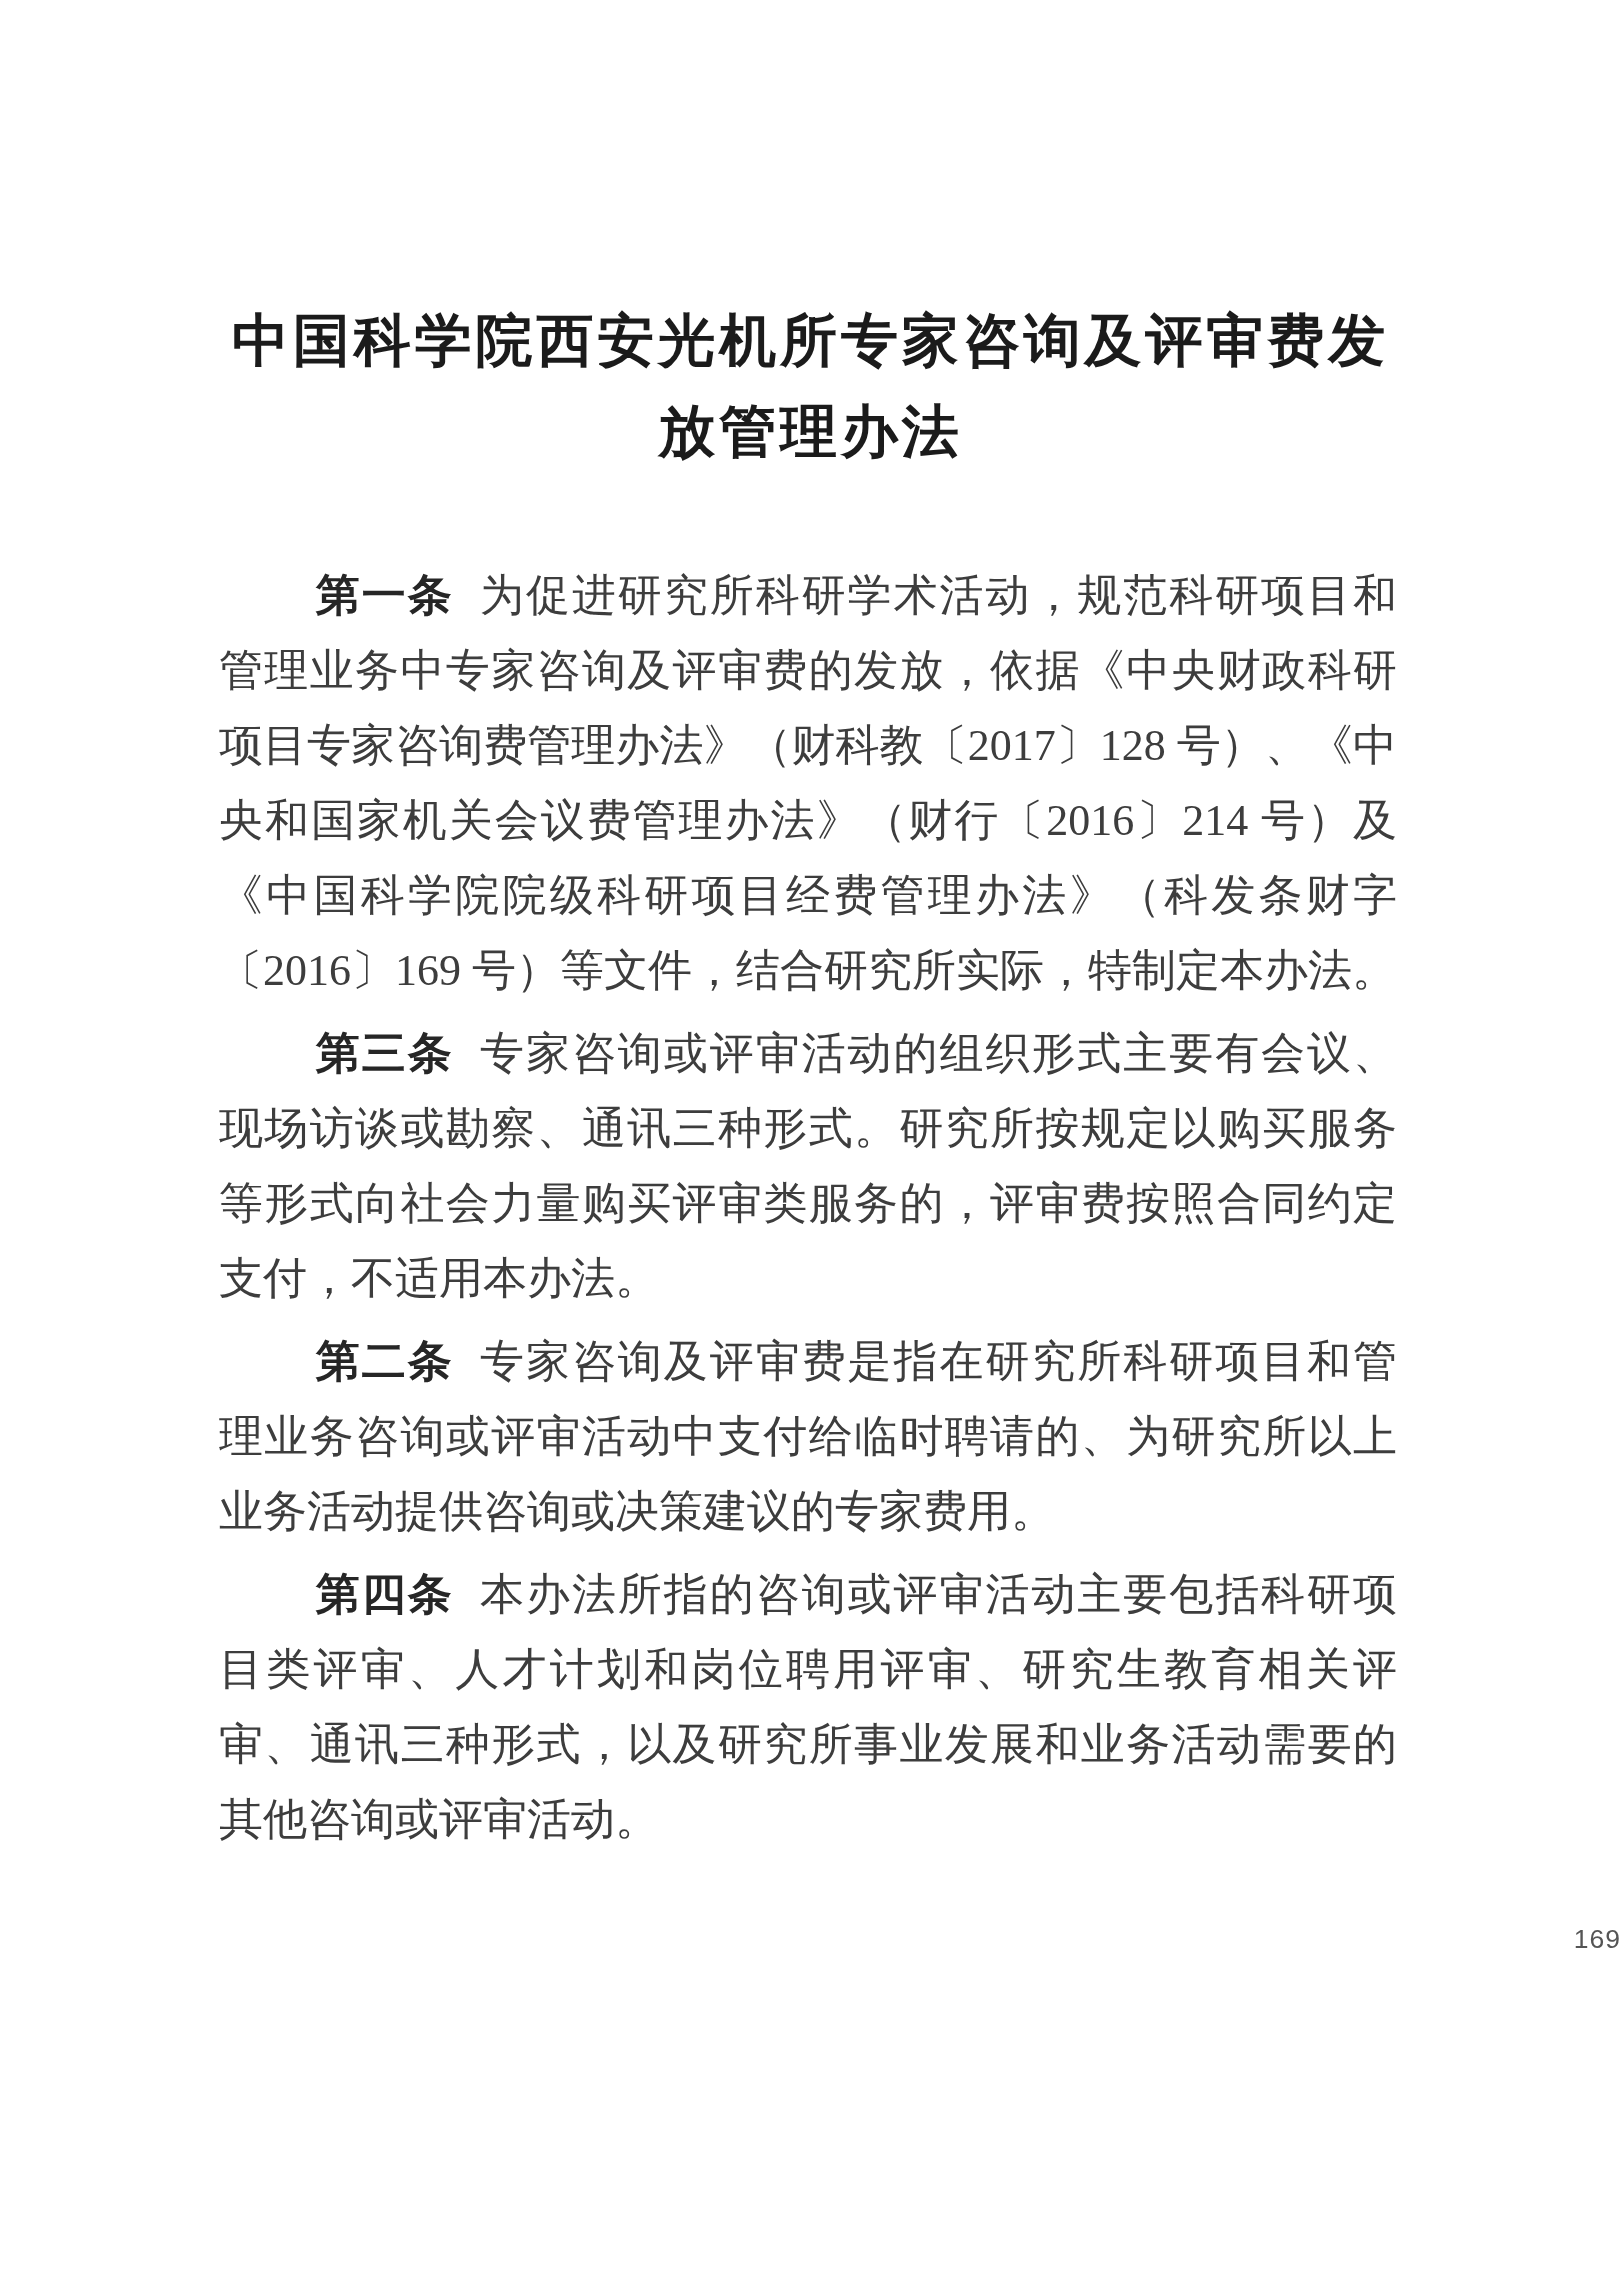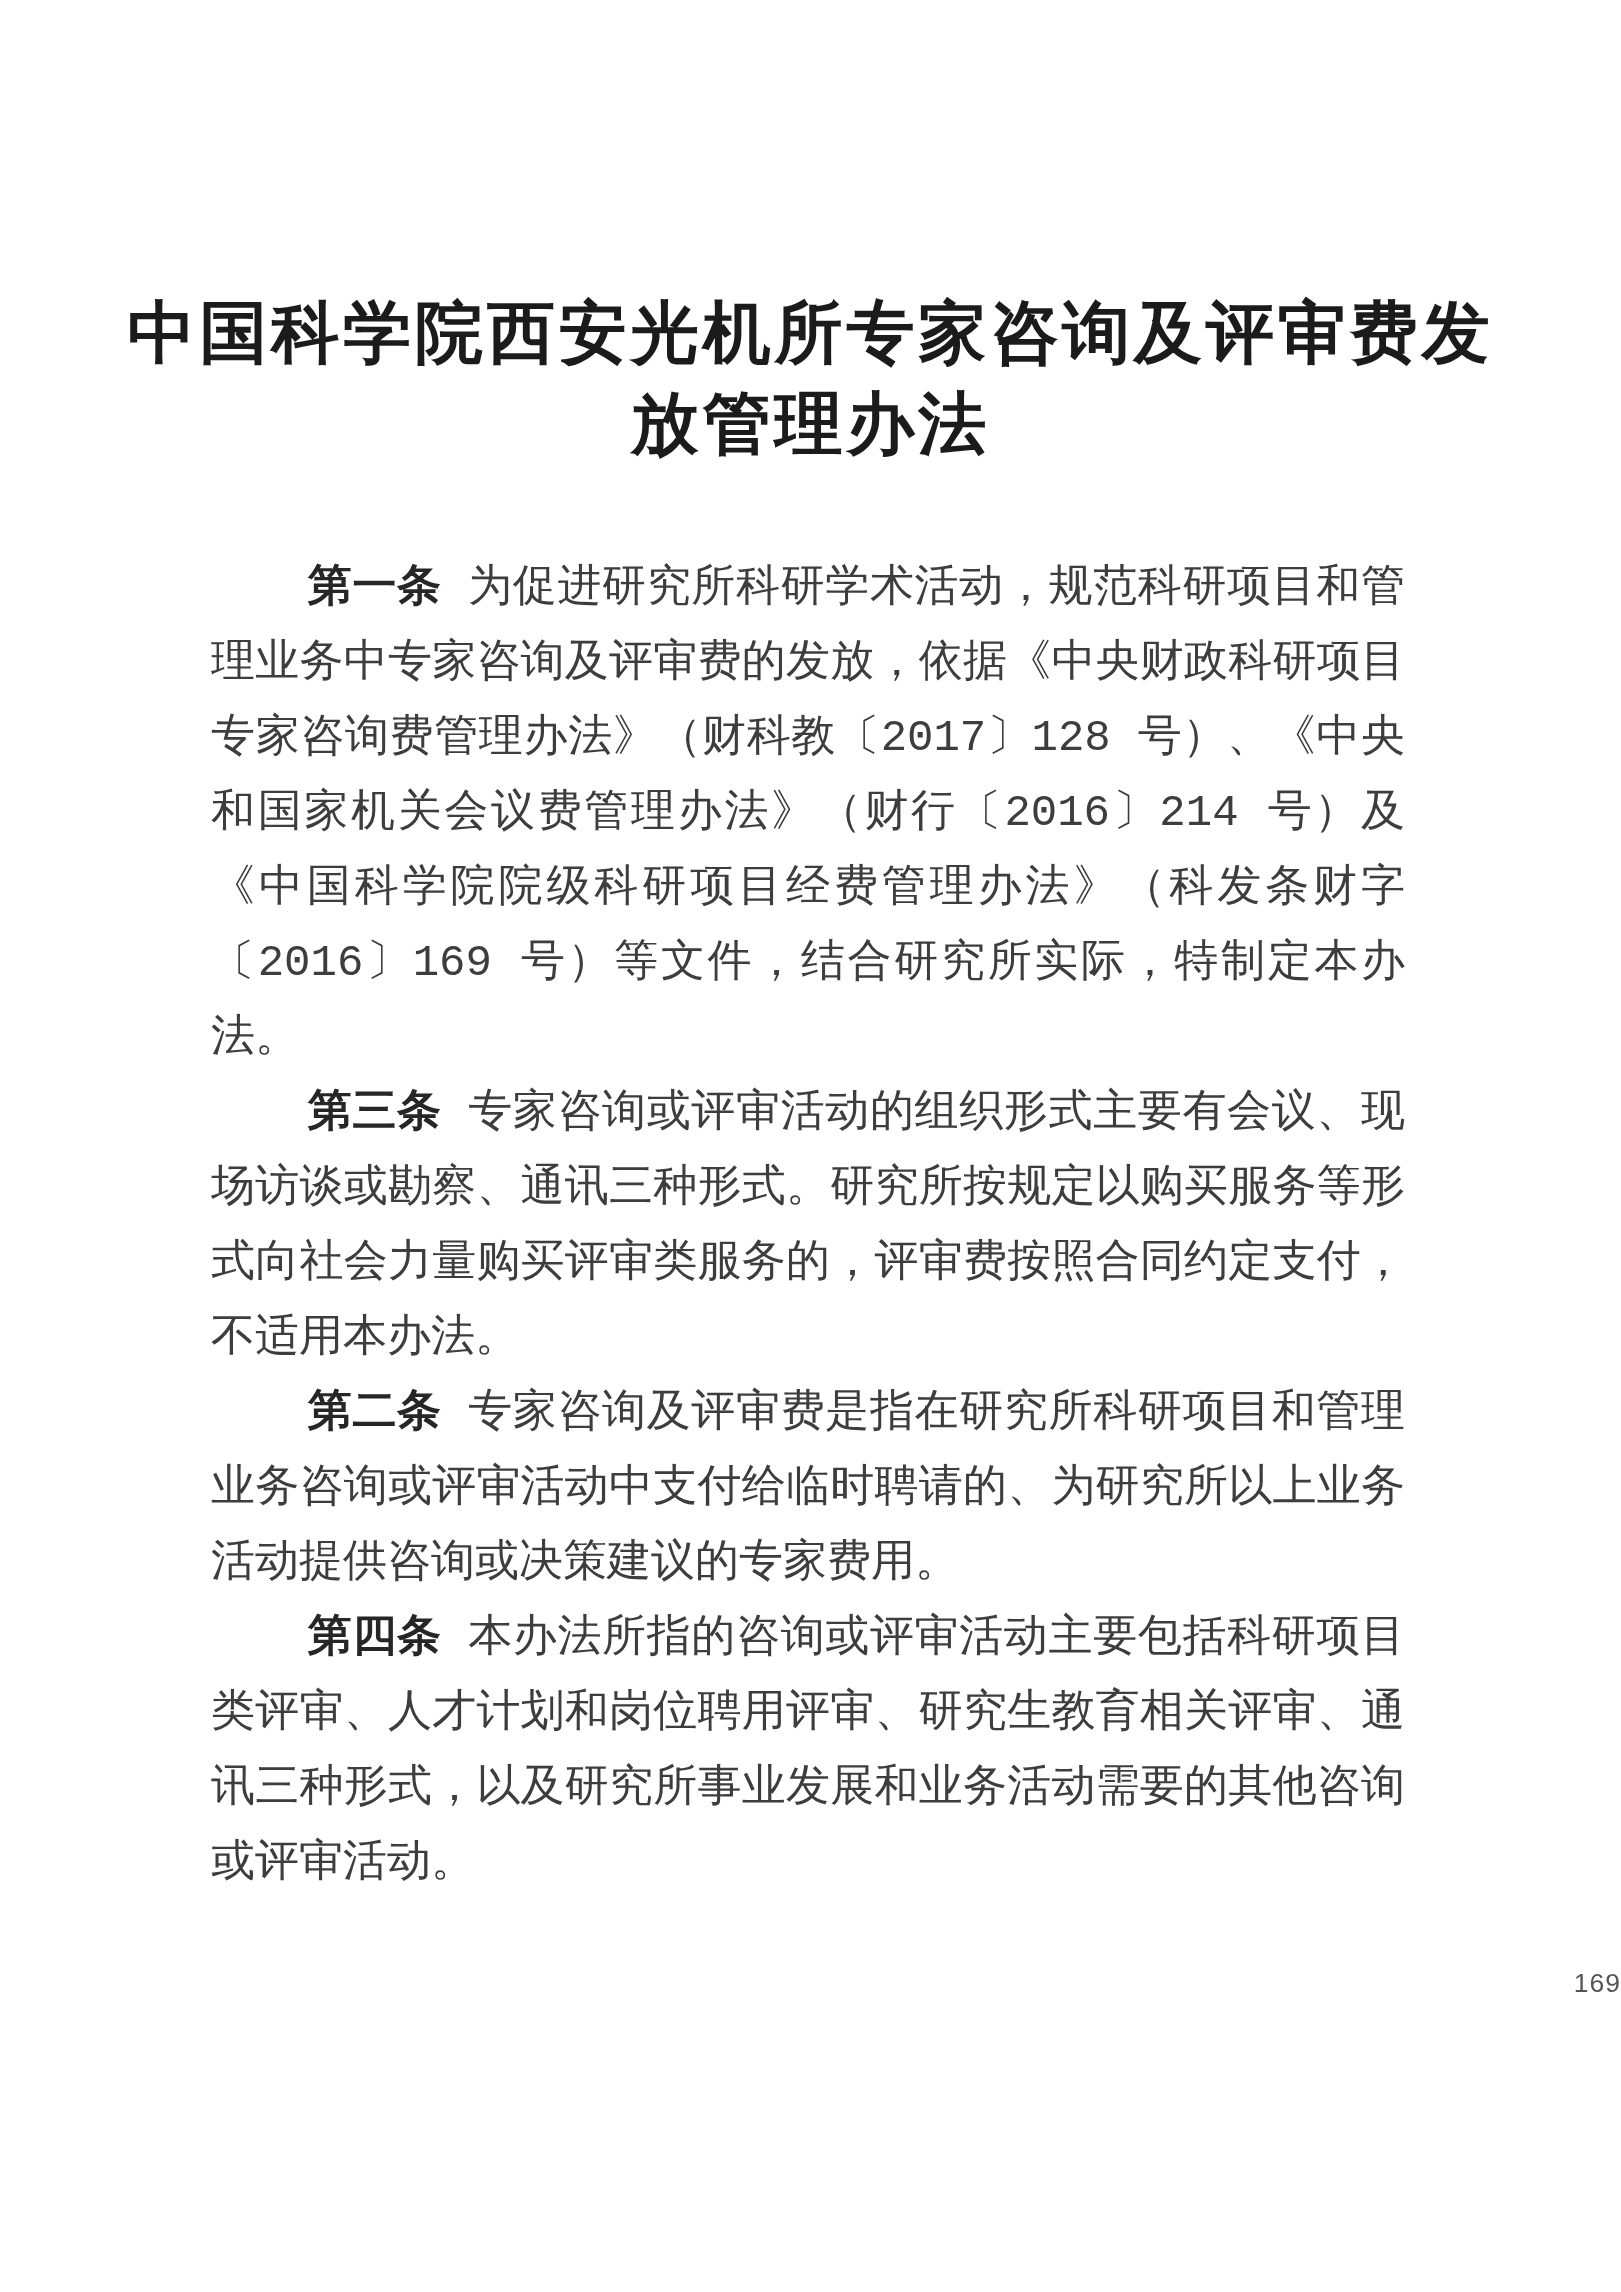--- a/index.html
+++ b/index.html
@@ -9,44 +9,43 @@
   }
   .page {
     position: relative;
     width: 1621px;
     height: 2293px;
     background: #ffffff;
     overflow: hidden;
     font-family: "Liberation Serif", "DejaVu Serif", serif;
   }
   .doc-title {
-    margin: 9px;
+    margin: 16px;
     padding-top: 279px;
     text-align: center;
     font-family: "Liberation Serif", "DejaVu Serif", serif;
     font-weight: bold;
-    font-size: 68px;
+    font-size: 57px;
     line-height: 91px;
     letter-spacing: 3.9px;
     color: #1b1b1b;
     white-space: pre-line;
   }
   .doc-body {
     width: 1194px;
     margin: 81px 0 0 211px;
     font-size: 44px;
     line-height: 75px;
     color: #3d3d3d;
     text-align: justify;
   }
   .para {
-    margin: 0;
+    margin: 8px;
     padding: 0;
     text-indent: 2.2em;
-    font-family: Liberation Mono, monospace;
   }
   .lead {
     font-weight: bold;
     color: #262626;
     margin-right: 0.6em;
   }
   .page-number {
     margin-top: 67px;
     text-align: right;
     font-family: "Liberation Sans", "DejaVu Sans", sans-serif;

